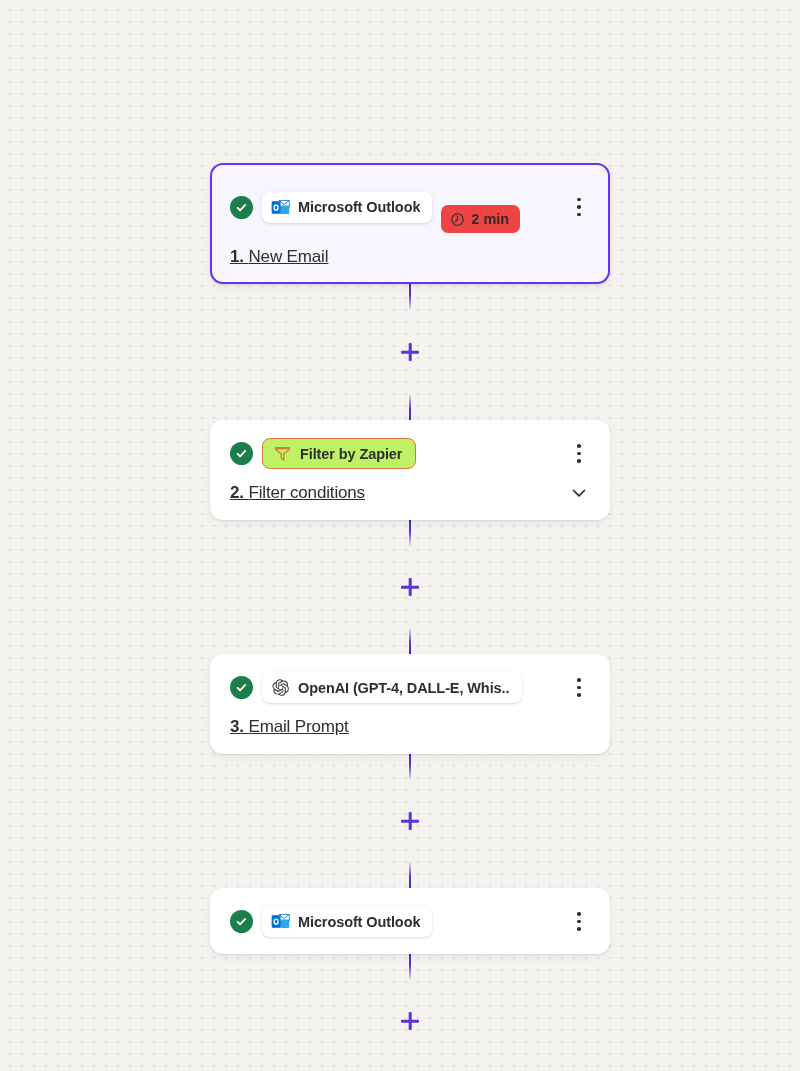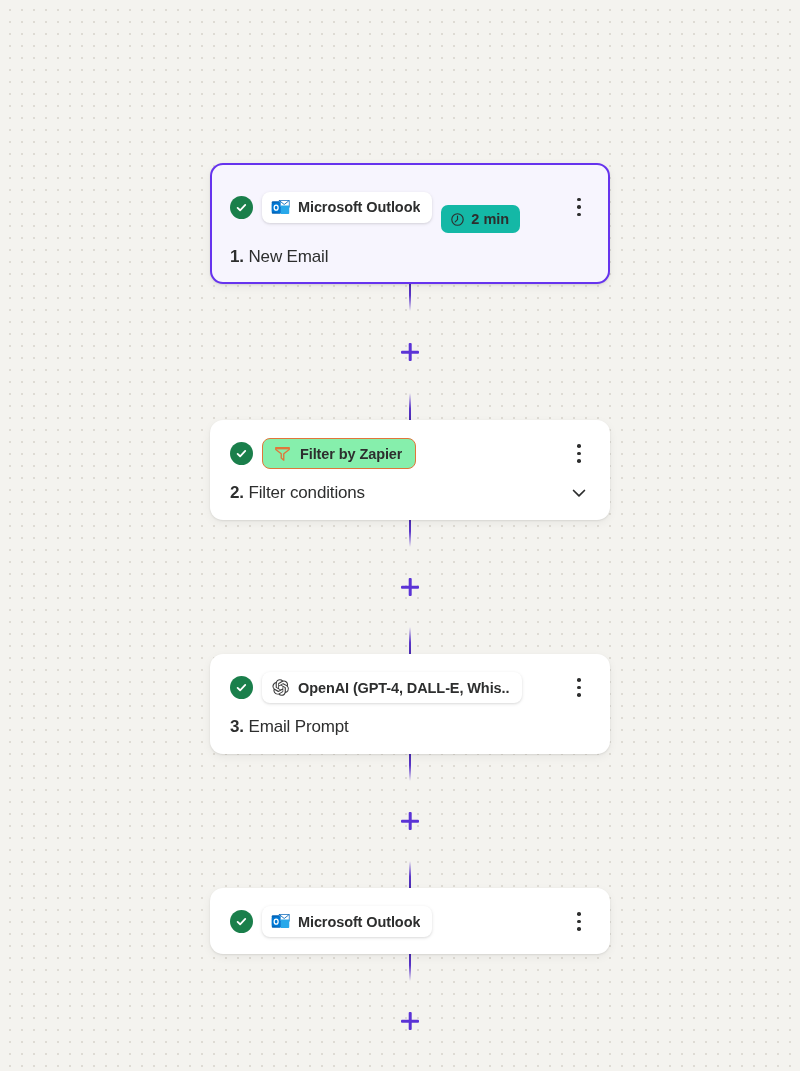--- a/index.html
+++ b/index.html
@@ -90,41 +90,41 @@
   }
   .app-chip .chip-label {
     font-size: 14.5px;
     font-weight: bold;
     color: #2d2e2e;
     white-space: nowrap;
     overflow: hidden;
     letter-spacing: -0.1px;
   }
   .app-chip.filter-chip {
-    background: #86efac;
+    background: #bef264;
     border: 1px solid #e0763a;
     box-shadow: none;
     padding: 0 13px 0 10px;
   }
 
   .chip-icon {
     width: 19px;
     height: 19px;
     flex: 0 0 auto;
     display: block;
   }
 
   
   .duration-badge {
     display: inline-flex;
     align-items: center;
     gap: 6px;
     height: 28px;
     padding: 0 11px 0 9px;
-    background: #14b8a6;
+    background: #ef4444;
     border-radius: 7px;
     margin-top: 24px;
   }
   .duration-badge .dur-label {
     font-size: 14.5px;
     font-weight: bold;
     color: #2d2e2e;
     white-space: nowrap;
   }
 
@@ -155,20 +155,21 @@
     display: flex;
     align-items: center;
     justify-content: space-between;
     margin-top: 14px;
   }
   .card-title {
     font-size: 17px;
     color: #2d2e2e;
     letter-spacing: -0.15px;
     white-space: nowrap;
+    text-decoration: underline;
   }
   .card-title .num {
     font-weight: bold;
   }
   .chevron {
     width: 20px;
     height: 20px;
     flex: 0 0 auto;
     margin-right: 1px;
   }

